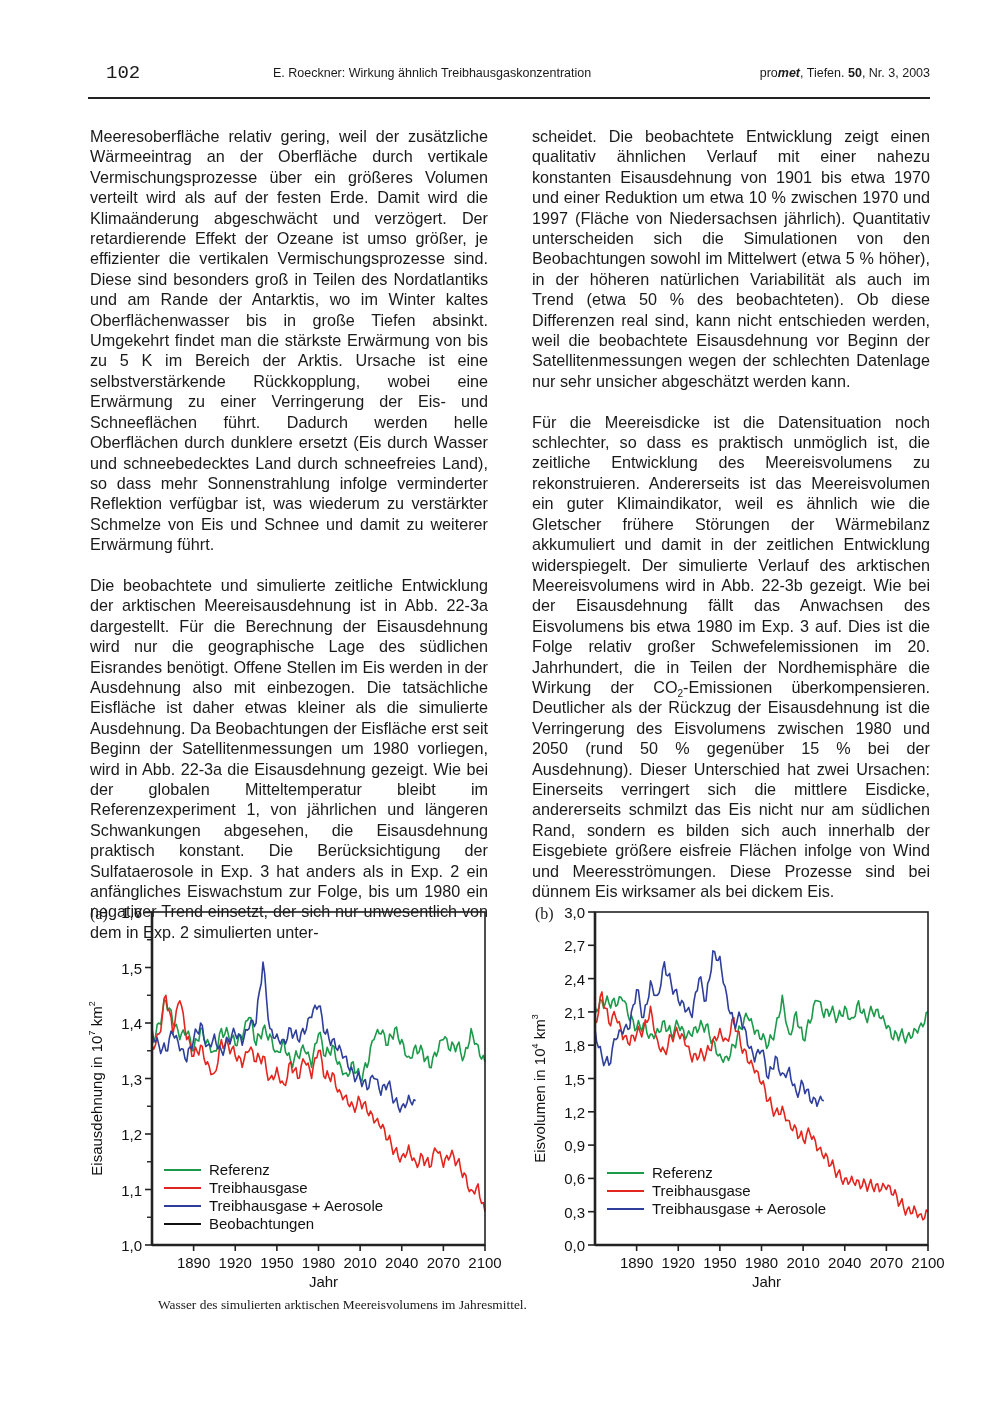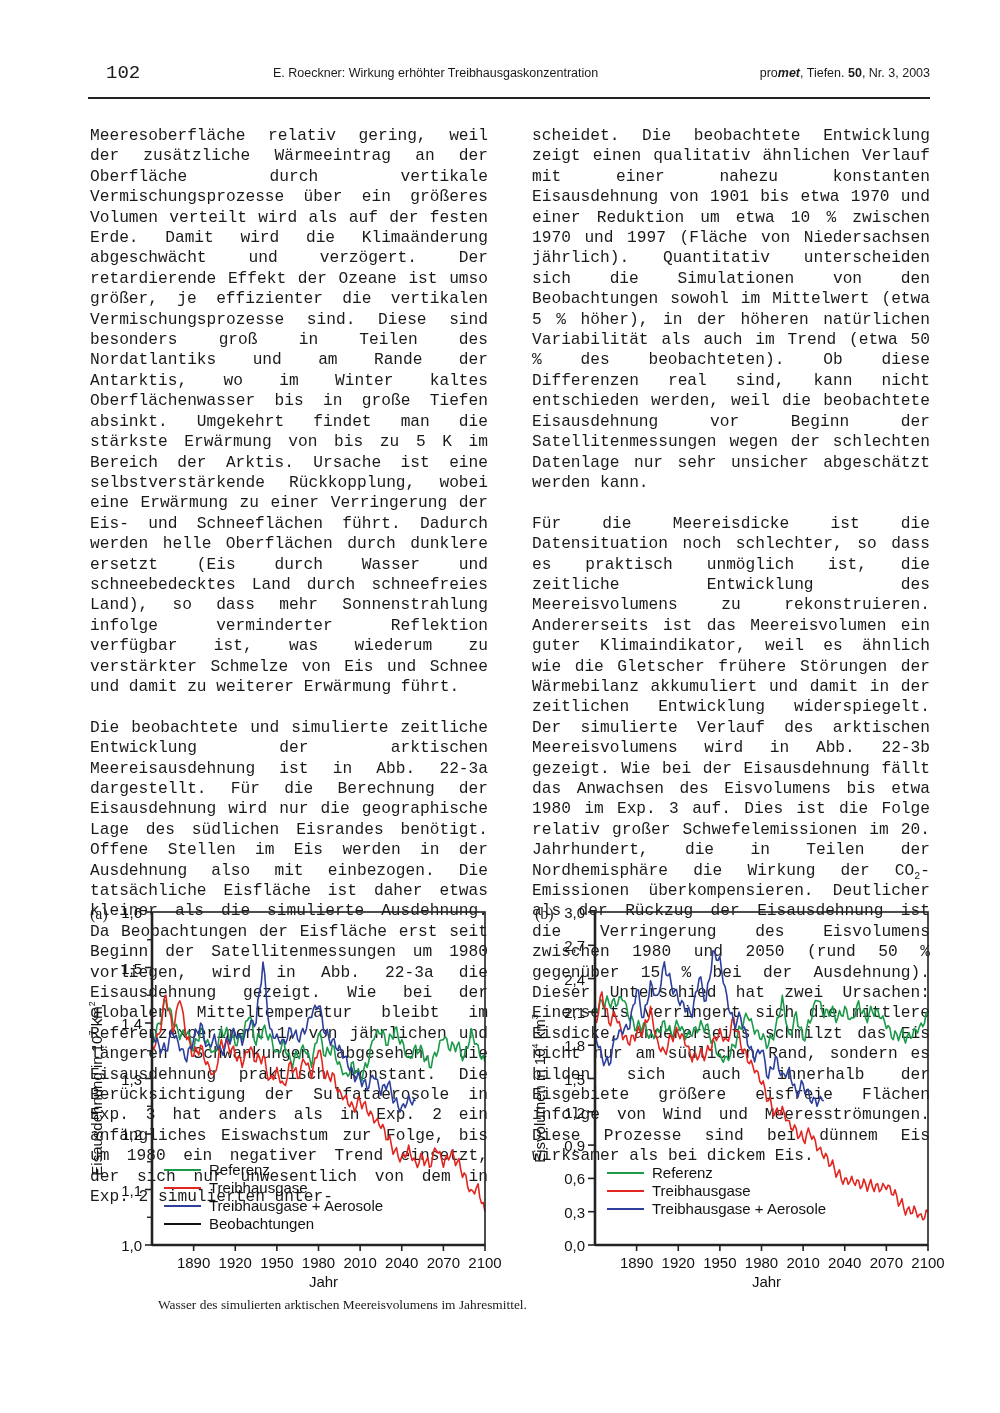--- a/index.html
+++ b/index.html
@@ -4,41 +4,41 @@
 <style>
   html, body { margin: 0; padding: 0; background: #ffffff; }
   body { width: 1000px; height: 1413px; position: relative; overflow: hidden; color: #1a1a1a; }
   .running-head { position: absolute; left: 88px; top: 62px; width: 842px; height: 24px; }
   .page-num { position: absolute; left: 2px; top: 0; font-family: Liberation Mono, monospace; font-size: 19px; margin-left: 16px; }
   .head-title { position: absolute; left: 185px; top: 4px; font-family: "Liberation Sans", sans-serif; font-size: 12.5px; }
   .head-journal { position: absolute; right: 0; top: 4px; font-family: "Liberation Sans", sans-serif; font-size: 12.5px; }
   .head-journal b i, .head-journal .met { font-weight: bold; font-style: italic; text-align: center; }
   .head-rule { position: absolute; left: 88px; top: 97px; width: 842px; height: 0; border-top: 2px solid #222; }
 
-  .col { position: absolute; width: 398px; font-family: Liberation Mono, monospace; font-size: 16.2px; line-height: 20.4px; text-align: justify; hyphens: manual; }
+  .col { position: absolute; width: 398px; font-family: Liberation Sans, sans-serif; font-size: 16.2px; line-height: 20.4px; text-align: justify; hyphens: manual; }
   .col-left { left: 90px; top: 126px; }
   .col-right { left: 532px; top: 126px; }
   .col p { margin: 0 0 20.4px 0; }
   .col sub { font-size: 10px; line-height: 0; }
 
   .fig { position: absolute; }
   .fig-a { left: 80px; top: 900px; width: 430px; height: 395px; }
   .fig-b { left: 525px; top: 900px; width: 430px; height: 395px; }
   .fig svg { position: absolute; left: 0; top: 0; }
   .panel-label { position: absolute; font-family: "Liberation Serif", serif; font-size: 16px; top: 5px; left: 10px; }
 
   .caption { position: absolute; left: 90px; top: 1296px; width: 850px; font-family: "Liberation Serif", serif; font-size: 13.4px; line-height: 17px; }
   .caption .cap-indent { display: block; padding-left: 68px; }
 </style>
 </head>
 <body>
 
 <div class="running-head">
   <span class="page-num">102</span>
-  <span class="head-title">E. Roeckner: Wirkung erhöhter Treibhausgaskonzentration</span>
+  <span class="head-title">E. Roeckner: Wirkung ähnlich Treibhausgaskonzentration</span>
   <span class="head-journal"><span>pro</span><span class="met">met</span><span>, Tiefen. </span><b>50</b><span>, Nr. 3,  2003</span></span>
 </div>
 <div class="head-rule"></div>
 
 <div class="col col-left">
   <p>Meeresoberfläche relativ gering, weil der zusätzliche Wärmeeintrag an der Oberfläche durch vertikale Vermischungsprozesse über ein größeres Volumen verteilt wird als auf der festen Erde. Damit wird die Klimaänderung abgeschwächt und verzögert. Der retardierende Effekt der Ozeane ist umso größer, je effizienter die vertikalen Vermischungsprozesse sind. Diese sind besonders groß in Teilen des Nordatlantiks und am Rande der Antarktis, wo im Winter kaltes Oberflächenwasser bis in große Tiefen absinkt. Umgekehrt findet man die stärkste Erwärmung von bis zu 5 K im Bereich der Arktis. Ursache ist eine selbstverstärkende Rückkopplung, wobei eine Erwärmung zu einer Verringerung der Eis- und Schneeflächen führt. Dadurch werden helle Oberflächen durch dunklere ersetzt (Eis durch Wasser und schneebedecktes Land durch schneefreies Land), so dass mehr Sonnenstrahlung infolge verminderter Reflektion verfügbar ist, was wiederum zu verstärkter Schmelze von Eis und Schnee und damit zu weiterer Erwärmung führt.</p>
   <p>Die beobachtete und simulierte zeitliche Entwicklung der arktischen Meereisausdehnung ist in Abb. 22-3a dargestellt. Für die Berechnung der Eisausdehnung wird nur die geographische Lage des südlichen Eisrandes benötigt. Offene Stellen im Eis werden in der Ausdehnung also mit einbezogen. Die tatsächliche Eisfläche ist daher etwas kleiner als die simulierte Ausdehnung. Da Beobachtungen der Eisfläche erst seit Beginn der Satellitenmessungen um 1980 vorliegen, wird in Abb. 22-3a die Eisausdehnung gezeigt. Wie bei der globalen Mitteltemperatur bleibt im Referenzexperiment 1, von jährlichen und längeren Schwankungen abgesehen, die Eisausdehnung praktisch konstant. Die Berücksichtigung der Sulfataerosole in Exp. 3 hat anders als in Exp. 2 ein anfängliches Eiswachstum zur Folge, bis um 1980 ein negativer Trend einsetzt, der sich nur unwesentlich von dem in Exp. 2 simulierten unter-</p>
 </div>
 <div class="col col-right">
   <p>scheidet. Die beobachtete Entwicklung zeigt einen qualitativ ähnlichen Verlauf mit einer nahezu konstanten Eisausdehnung von 1901 bis etwa 1970 und einer Reduktion um etwa 10 % zwischen 1970 und 1997 (Fläche von Niedersachsen jährlich). Quantitativ unterscheiden sich die Simulationen von den Beobachtungen sowohl im Mittelwert (etwa 5 % höher), in der höheren natürlichen Variabilität als auch im Trend (etwa 50 % des beobachteten). Ob diese Differenzen real sind, kann nicht entschieden werden, weil die beobachtete Eisausdehnung vor Beginn der Satellitenmessungen wegen der schlechten Datenlage nur sehr unsicher abgeschätzt werden kann.</p>

